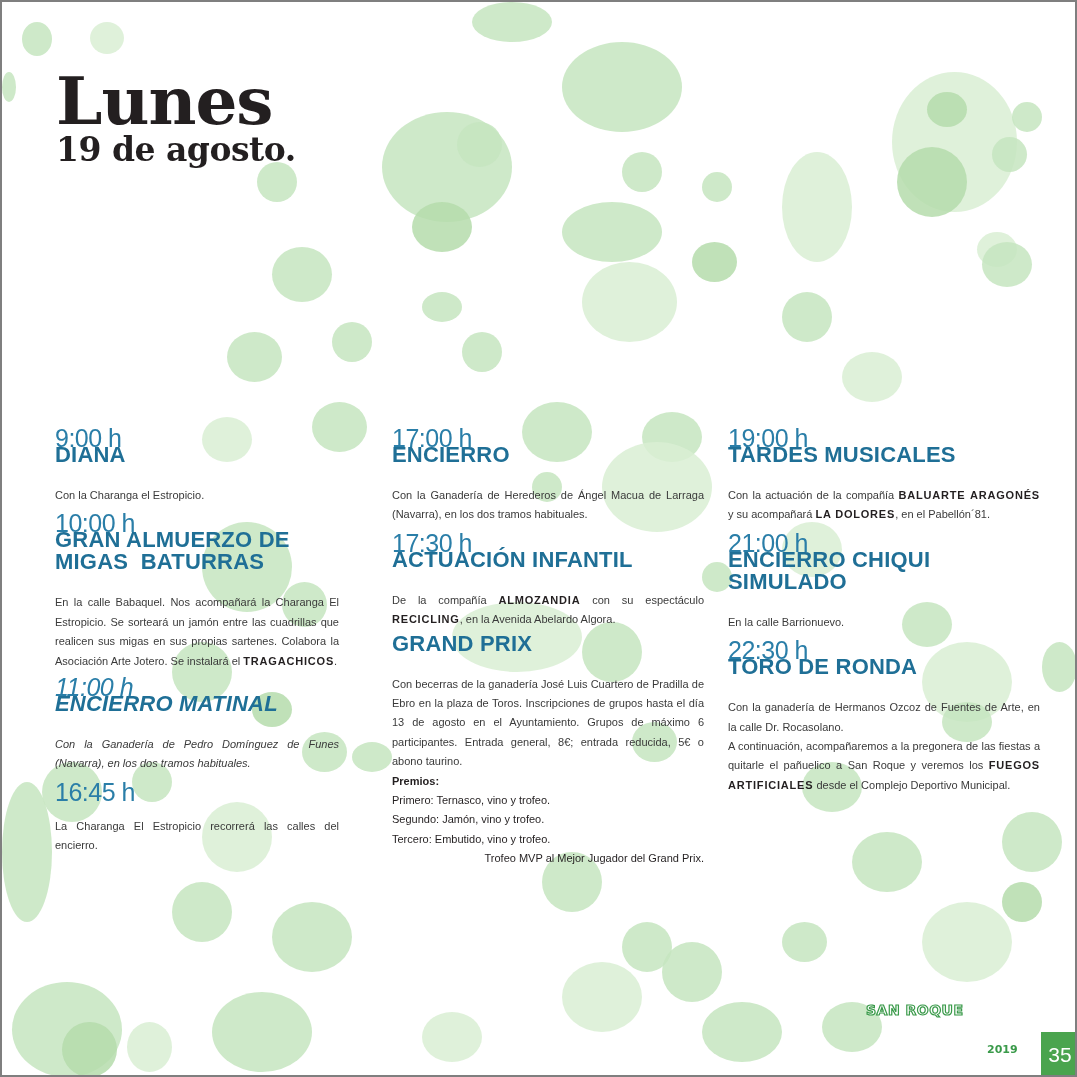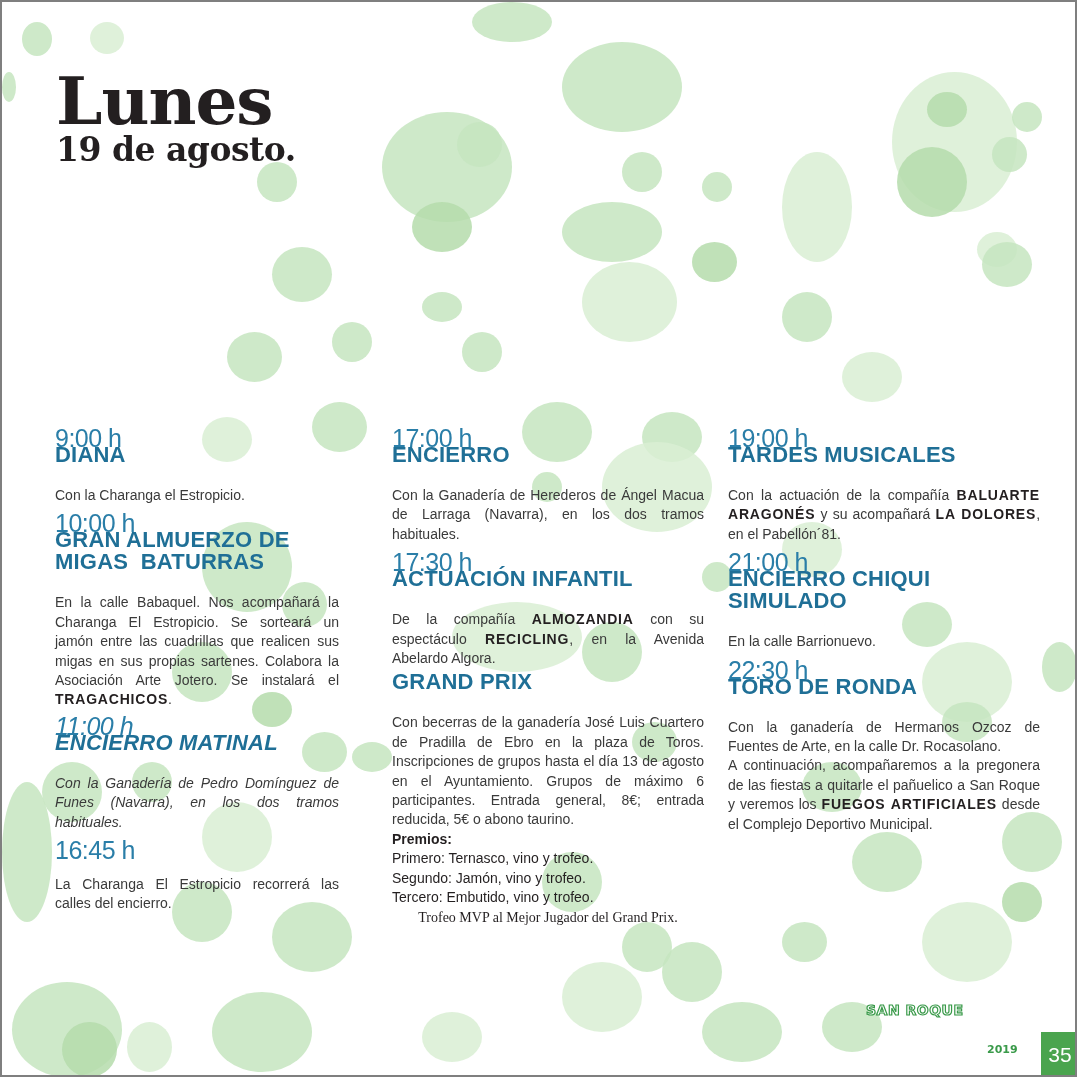--- a/index.html
+++ b/index.html
@@ -33,21 +33,21 @@
   .event { margin-bottom:10px; }
   .time {
     font-size:25px; line-height:25px; color:#2a7ea8; font-weight:normal;
     letter-spacing:-0.5px; margin-top:4px;
   }
   .name {
     font-size:22px; line-height:22px; color:#1f6f96; font-weight:bold;
     letter-spacing:0.2px; margin-top:-7px;
   }
   .desc {
-    font-size:14px; line-height:19.4px; color:#3a3a3a;
+    font-size:11px; line-height:19.4px; color:#3a3a3a;
     text-align:justify; margin-top:20px;
   }
   .desc b { color:#231f20; letter-spacing:0.8px; }
   .desc .strong-line { font-weight:bold; color:#231f20; }
   .desc .plain-line { color:#231f20; }
 
   .footer-brand {
     position:absolute; left:864px; top:1000px;
     font-family:"DejaVu Sans", sans-serif; font-weight:bold; font-size:14px;
     color:#ffffff; -webkit-text-stroke:1.2px #3a9a4a; letter-spacing:0.5px;
@@ -193,21 +193,21 @@
         </div>
       </div>
       <div class="event" style="margin-top:-4px;">
         <div class="name">GRAND PRIX</div>
         <div class="desc">
           <span>Con becerras de la ganadería José Luis Cuartero de Pradilla de Ebro en la plaza de Toros. Inscripciones de grupos hasta el día 13 de agosto en el Ayuntamiento. Grupos de máximo 6 participantes. Entrada general, 8€; entrada reducida, 5€ o abono taurino.</span>
           <div class="strong-line">Premios:</div>
           <div class="plain-line">Primero: Ternasco, vino y trofeo.</div>
           <div class="plain-line">Segundo: Jamón, vino y trofeo.</div>
           <div class="plain-line">Tercero: Embutido, vino y trofeo.</div>
-          <div class="plain-line" style="text-align:center;font-family:Liberation Serif, serif;">Trofeo MVP al Mejor Jugador del Grand Prix.</div>
+          <div class="plain-line" style="text-align:right;">Trofeo MVP al Mejor Jugador del Grand Prix.</div>
         </div>
       </div>
     </div>
 
     <div class="col col3">
       <div class="event">
         <div class="time">19:00 h</div>
         <div class="name">TARDES MUSICALES</div>
         <div class="desc">
           <span>Con la actuación de la compañía </span><b>BALUARTE ARAGONÉS</b><span> y su acompañará </span><b>LA DOLORES</b><span>, en el Pabellón´81.</span>

